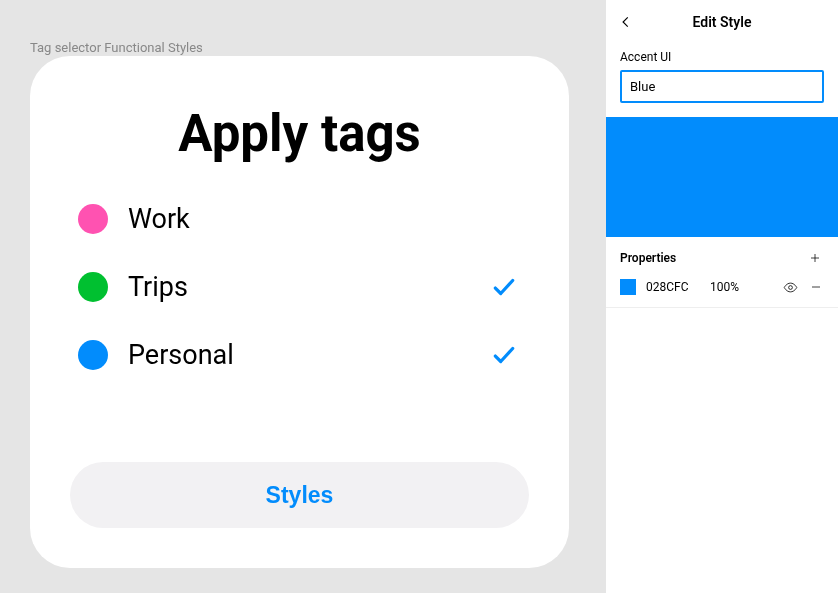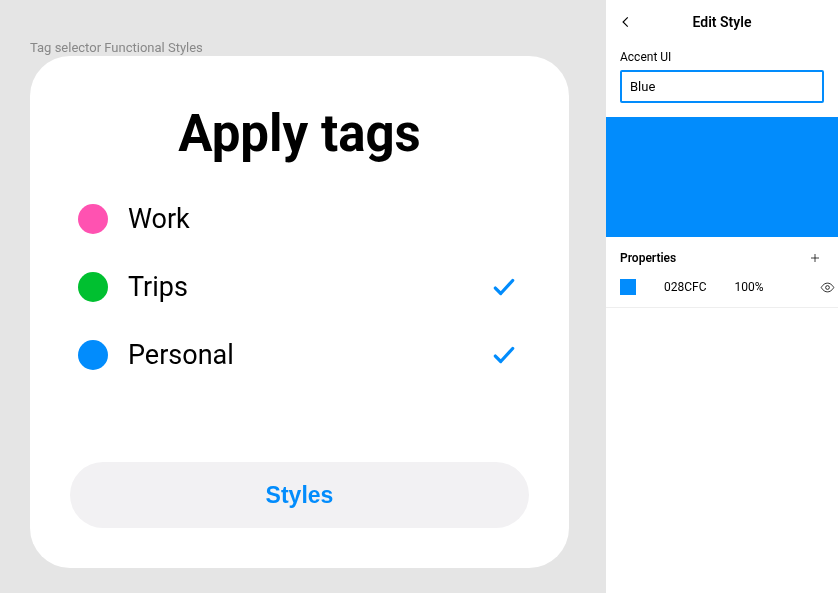--- a/index.html
+++ b/index.html
@@ -205,34 +205,33 @@
     }
     .plus-btn svg {
       width: 12px;
       height: 12px;
       stroke: #000;
       stroke-width: 1.5;
     }
     .prop-row {
       display: flex;
       align-items: center;
-      gap: 28px;
+      gap: 10px;
       font-size: 12px;
     }
     .prop-swatch {
       width: 16px;
       height: 16px;
       flex-shrink: 0;
     }
     .prop-hex {
       width: 54px;
     }
     .prop-opacity {
       width: 42px;
-      text-align: right;
     }
     .prop-eye, .prop-minus {
       cursor: pointer;
       display: flex;
       align-items: center;
       justify-content: center;
       width: 16px;
       height: 16px;
     }
     .prop-eye svg {

